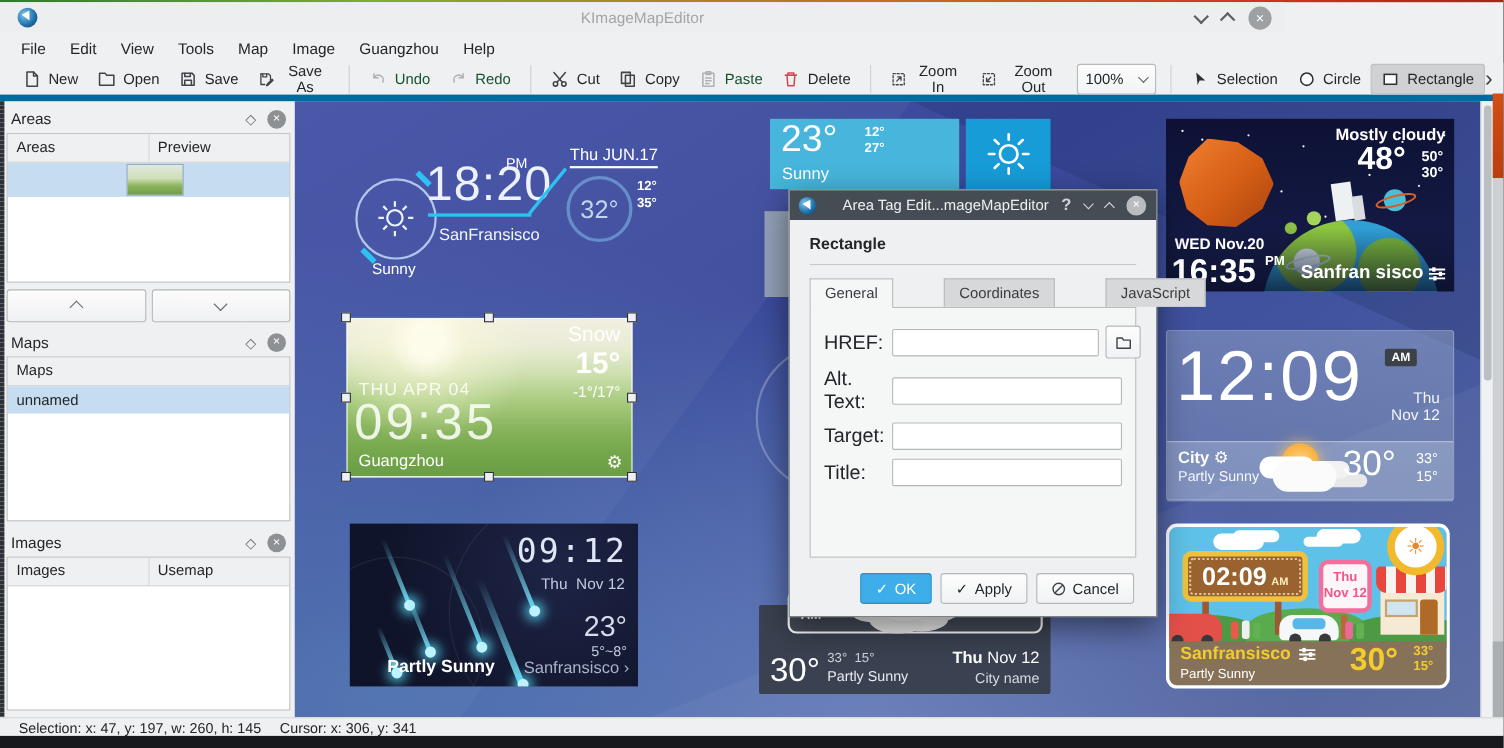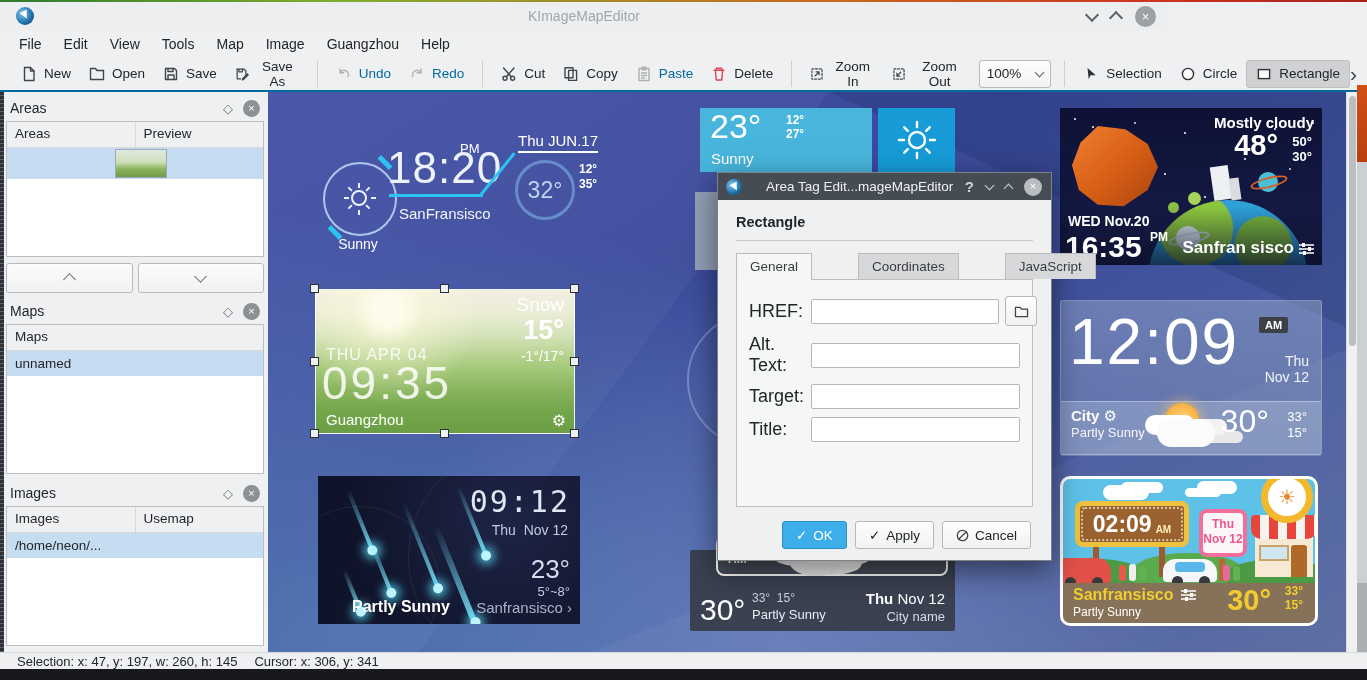--- a/index.html
+++ b/index.html
@@ -19,25 +19,25 @@
   .chev{display:inline-block;width:8px;height:8px;border-right:2px solid #5c6063;border-bottom:2px solid #5c6063;}
   .chev.down{transform:rotate(45deg);margin-top:-3px;}
   .chev.up{transform:rotate(-135deg);margin-top:3px;}
   .closecirc{width:21px;height:21px;border-radius:50%;background:#9da1a4;color:#fff;
     display:flex;align-items:center;justify-content:center;font-size:13px;line-height:1;}
   
   .menubar{left:0;top:30px;width:1367px;height:27px;display:flex;align-items:center;padding-left:8px;}
   .menuitem{padding:4px 11px;font-size:14px;}
   
   .toolbar{left:0;top:57px;width:1367px;height:35px;display:flex;align-items:center;padding-left:12px;
-    border-bottom:2px solid #0369a1;background:#eff0f1;box-sizing:border-box;}
+    border-bottom:6px solid #0369a1;background:#eff0f1;box-sizing:border-box;}
   .tbtn{display:flex;align-items:center;gap:7px;height:28px;padding:0 9px;font-size:13.5px;color:#232629;
     background:transparent;border:0;border-radius:3px;font-family:inherit;}
   .tbtn.active{background:#d0d1d3;border:1px solid #bfc0c2;}
-  .tbtn.disabled{color:#0369a1;}
+  .tbtn.disabled{color:#14532d;}
   .ic{stroke:#41454a;fill:none;stroke-width:1.4;stroke-linecap:round;stroke-linejoin:round;}
   .disabled .ic{stroke:#aeb0b2;}
   .danger-ic{stroke:#da4453;}
   .tsep{width:1px;height:26px;background:#cfd0d2;margin:0 9px;}
   .combo{display:flex;align-items:center;justify-content:space-between;width:64px;height:26px;
     border:1px solid #b7b9bb;border-radius:3px;background:linear-gradient(#fdfdfd,#f2f3f4);
     padding:0 7px;font-size:13.5px;margin:0 4px;}
   .combo .chev{width:6px;height:6px;border-color:#5c6063;border-width:1.5px;}
   .overflow{margin-left:auto;margin-right:10px;font-size:21px;color:#3c4043;}
   
@@ -554,21 +554,20 @@
     <div class="phead">
       <span class="ttl">Images</span>
       <span class="float-ic">◇</span>
       <span class="pclose">×</span>
     </div>
     <div class="ptable" style="top:26px;bottom:2px;">
       <div class="pcols">
         <div class="pcol">Images</div>
         <div class="pcol">Usemap</div>
       </div>
-      <div class="prow" style="height:25px;padding-left:8px;">/home/neon/...</div>
     </div>
   </div>
 
   <div class="abs dialog">
     <div class="dtitle">
       <div class="appicon"></div>
       <span class="txt">Area Tag Edit...mageMapEditor</span>
       <div class="dbtns">
         <span class="dhelp">?</span>
         <span class="chev down"></span>

